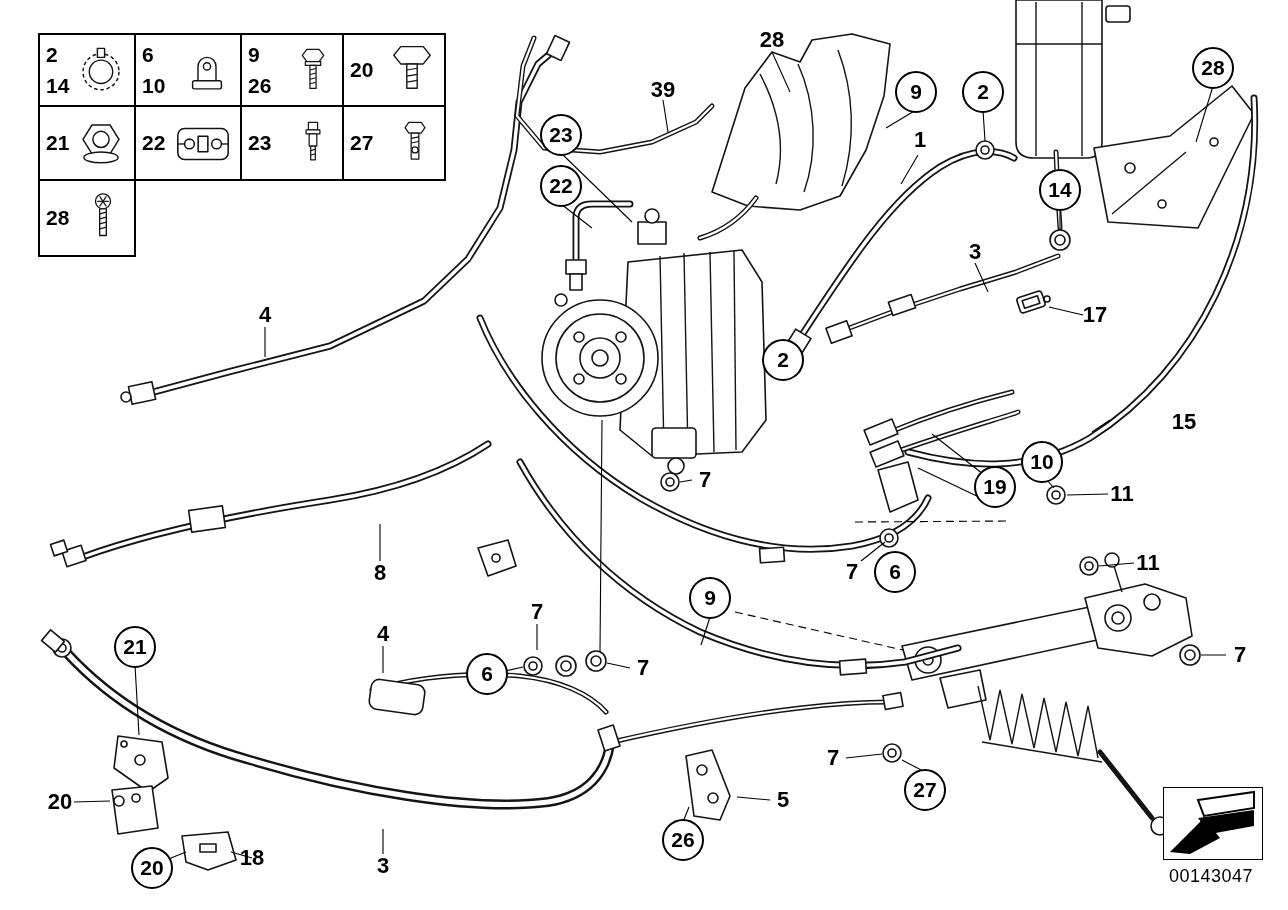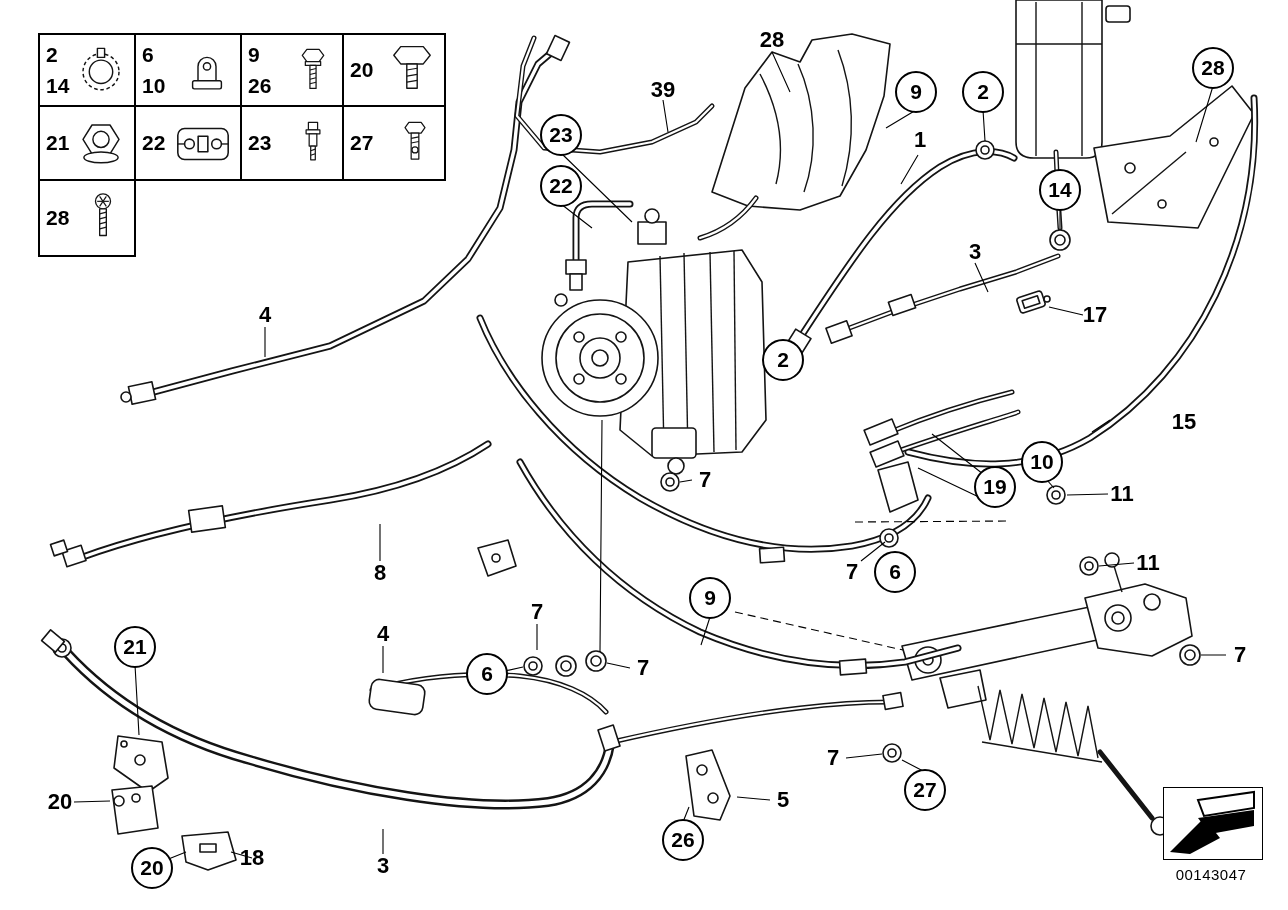--- a/index.html
+++ b/index.html
@@ -30,21 +30,21 @@
   
   .cell{position:absolute;border:2px solid #000;background:#fff;box-sizing:border-box;
         display:flex;align-items:center;justify-content:space-between;
         padding:2px 6px;z-index:4;cursor:pointer}
   .cell .nums{display:flex;flex-direction:column;font-weight:bold;font-size:21px;line-height:1.5}
   .cell svg{flex:0 0 auto}
 
   .travel-box{position:absolute;left:1163px;top:787px;width:100px;height:73px;
               border:1.5px solid #000;background:#fff;z-index:3;box-sizing:border-box}
   .doc-id{position:absolute;left:1158px;top:866px;width:106px;text-align:center;
-          font-size:15px;letter-spacing:.5px;z-index:3}
+          font-size:18px;letter-spacing:.5px;z-index:3}
 </style>
 </head>
 <body>
 
 <div class="stage">
 
   <svg class="art" width="1288" height="910" viewBox="0 0 1288 910">
     <defs>
       <path id="t17" d="M146,394 L232,371 L330,346 L424,301 L468,259 L500,208 L514,150 L519,102 L538,64 L558,47"></path>
       <path id="t8" d="M80,558 C150,532 240,514 330,500 C400,489 452,468 488,444"></path>

